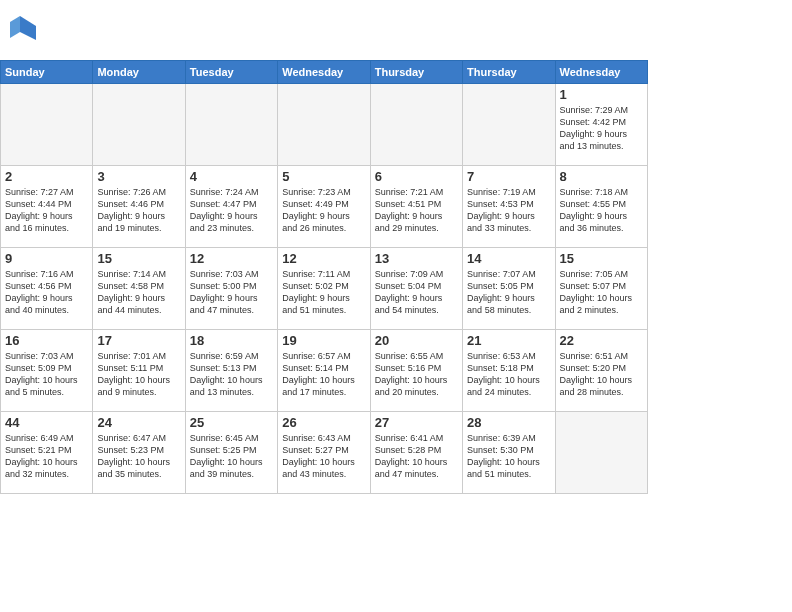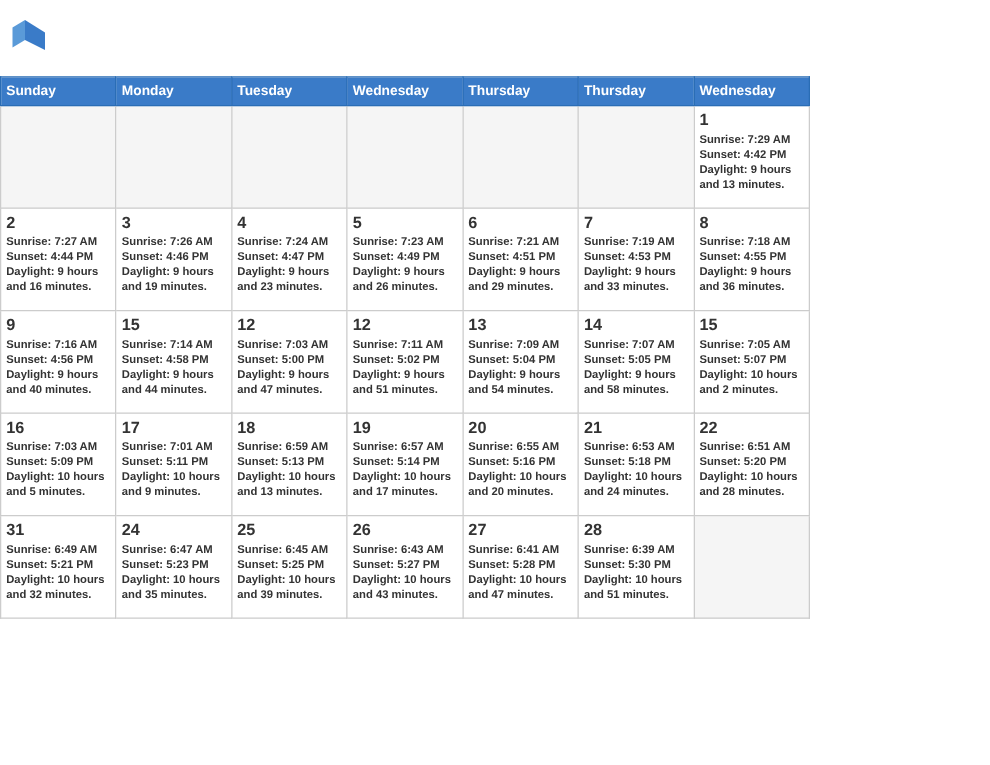--- a/index.html
+++ b/index.html
@@ -82,21 +82,20 @@
       font-size: 13px;
       font-weight: bold;
       color: #333;
       display: block;
       margin-bottom: 2px;
     }
     .day-info {
       font-size: 9px;
       line-height: 1.35;
       color: #333;
-      font-weight: bold;
     }
     tr:nth-child(even) td:not(.empty) {
       background: #fff;
     }
   </style>
 </head>
 <body>
 
 <div class="container">
   <div class="header">
@@ -273,21 +272,21 @@
           </td>
           <td>
             <span class="day-number">22</span>
             <div class="day-info">Sunrise: 6:51 AM
 Sunset: 5:20 PM
 Daylight: 10 hours and 28 minutes.</div>
           </td>
         </tr>
         <tr>
           <td>
-            <span class="day-number">31</span>
+            <span class="day-number">44</span>
             <div class="day-info">Sunrise: 6:49 AM
 Sunset: 5:21 PM
 Daylight: 10 hours and 32 minutes.</div>
           </td>
           <td>
             <span class="day-number">24</span>
             <div class="day-info">Sunrise: 6:47 AM
 Sunset: 5:23 PM
 Daylight: 10 hours and 35 minutes.</div>
           </td>

